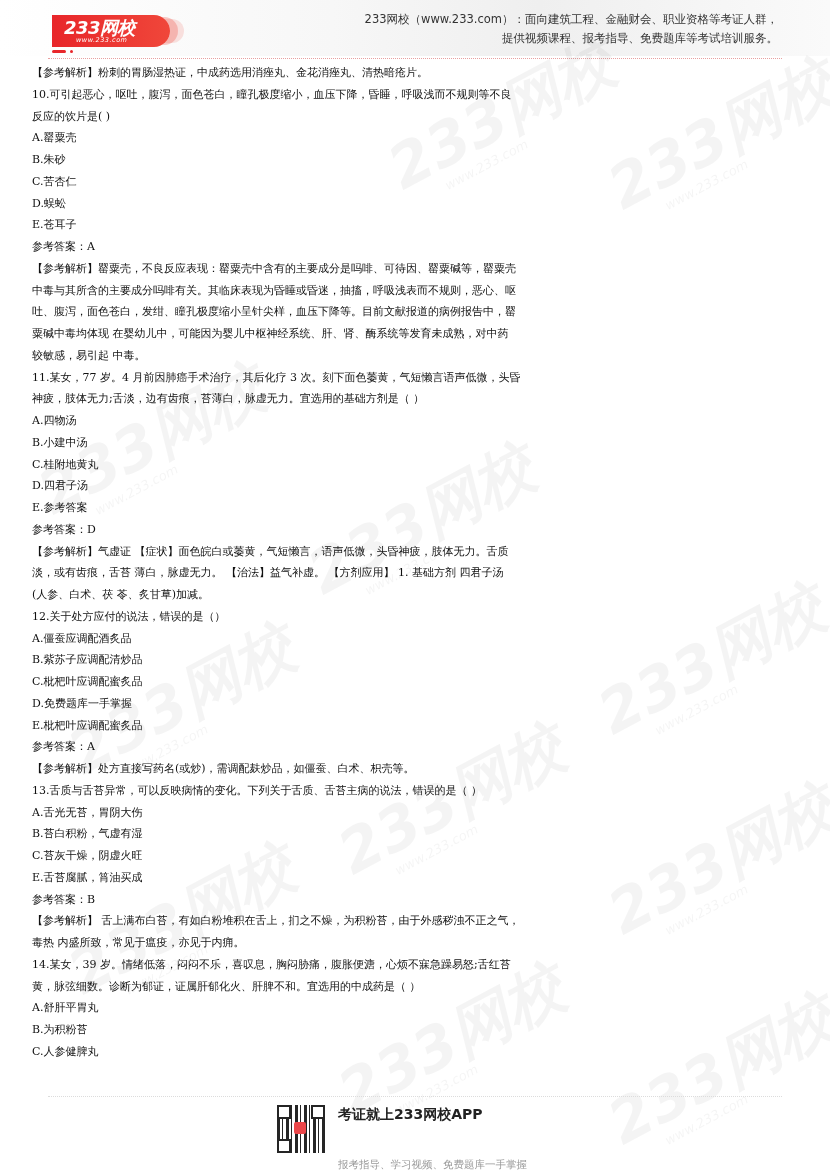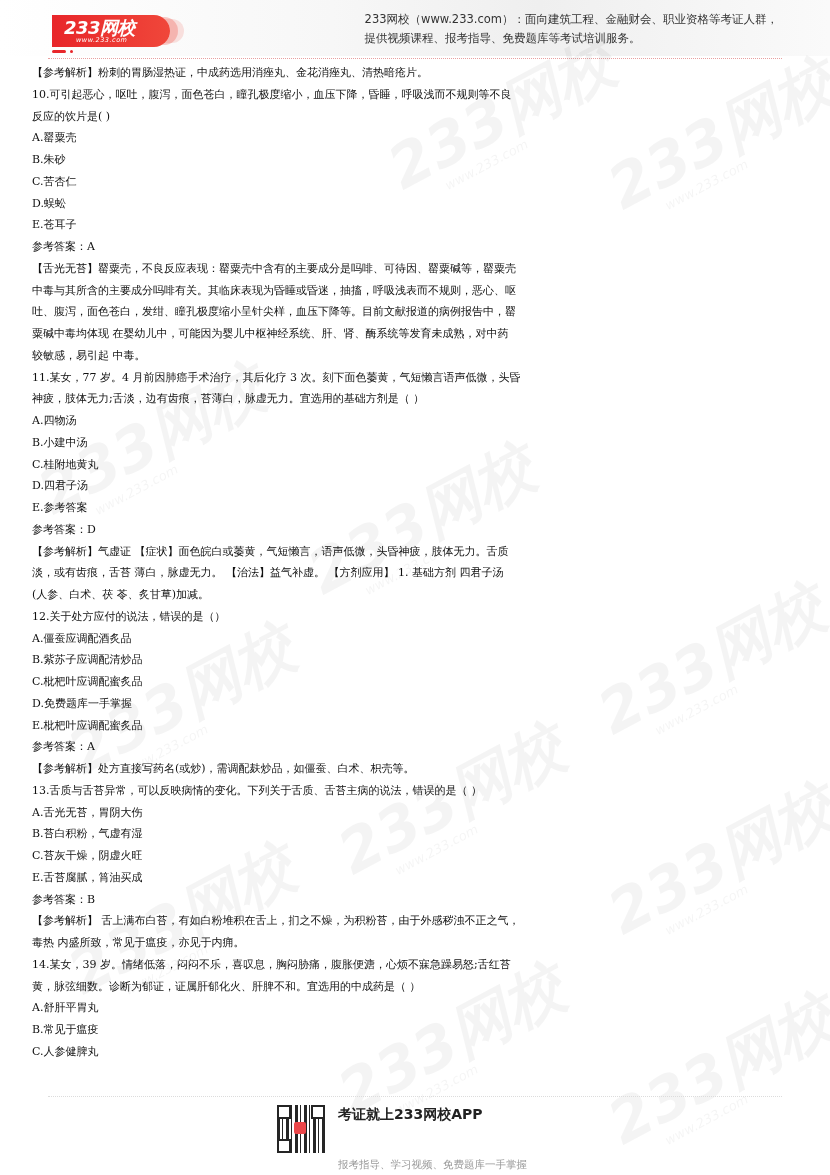--- a/index.html
+++ b/index.html
@@ -24,21 +24,21 @@
     font-family: "DejaVu Sans", sans-serif; font-weight: bold; font-style: italic;
     font-size: 18px; letter-spacing: -0.5px;
   }
   .logo-sub {
     position: absolute; left: 24px; top: 21px;
     font-family: "DejaVu Sans", sans-serif; font-style: italic; font-size: 6.5px; letter-spacing: 0.5px;
   }
   .logo-dash { position: absolute; left: 52px; top: 50px; width: 14px; height: 3px; background: #e8262a; border-radius: 2px; }
   .logo-dot { position: absolute; left: 70px; top: 50px; width: 3px; height: 3px; background: #e8262a; border-radius: 50%; }
   .header-text {
-    position: absolute; right: 52px; top: 10px; text-align: left;
+    position: absolute; right: 52px; top: 10px; text-align: right;
     font-family: "DejaVu Sans", sans-serif; font-size: 11.5px; line-height: 19px; color: #333;
   }
   .header-rule {
     position: absolute; left: 48px; width: 734px; top: 58px; height: 0;
     border-top: 1px dotted #e8a0a0;
   }
   .watermark {
     position: absolute; font-family: "DejaVu Sans", sans-serif; font-weight: bold; font-style: italic;
     font-size: 60px; color: rgba(0,0,0,0.045); transform: rotate(-28deg); white-space: nowrap;
     pointer-events: none;
@@ -111,21 +111,21 @@
 
   <div>
     <div class="line">10.可引起恶心，呕吐，腹泻，面色苍白，瞳孔极度缩小，血压下降，昏睡，呼吸浅而不规则等不良</div>
     <div class="line">反应的饮片是( )</div>
     <div class="line">A.罂粟壳</div>
     <div class="line">B.朱砂</div>
     <div class="line">C.苦杏仁</div>
     <div class="line">D.蜈蚣</div>
     <div class="line">E.苍耳子</div>
     <div class="line">参考答案：A</div>
-    <div class="line">【舌光无苔】罂粟壳，不良反应表现：罂粟壳中含有的主要成分是吗啡、可待因、罂粟碱等，罂粟壳</div>
+    <div class="line">【参考解析】罂粟壳，不良反应表现：罂粟壳中含有的主要成分是吗啡、可待因、罂粟碱等，罂粟壳</div>
     <div class="line">中毒与其所含的主要成分吗啡有关。其临床表现为昏睡或昏迷，抽搐，呼吸浅表而不规则，恶心、呕</div>
     <div class="line">吐、腹泻，面色苍白，发绀、瞳孔极度缩小呈针尖样，血压下降等。目前文献报道的病例报告中，罂</div>
     <div class="line">粟碱中毒均体现 在婴幼儿中，可能因为婴儿中枢神经系统、肝、肾、酶系统等发育未成熟，对中药</div>
     <div class="line">较敏感，易引起 中毒。</div>
   </div>
 
   <div>
     <div class="line">11.某女，77 岁。4 月前因肺癌手术治疗，其后化疗 3 次。刻下面色萎黄，气短懒言语声低微，头昏</div>
     <div class="line">神疲，肢体无力;舌淡，边有齿痕，苔薄白，脉虚无力。宜选用的基础方剂是（  ）</div>
     <div class="line">A.四物汤</div>
@@ -158,21 +158,21 @@
     <div class="line">E.舌苔腐腻，筲油买成</div>
     <div class="line">参考答案：B</div>
     <div class="line">【参考解析】 舌上满布白苔，有如白粉堆积在舌上，扪之不燥，为积粉苔，由于外感秽浊不正之气，</div>
     <div class="line">毒热 内盛所致，常见于瘟疫，亦见于内痈。</div>
   </div>
 
   <div>
     <div class="line">14.某女，39 岁。情绪低落，闷闷不乐，喜叹息，胸闷胁痛，腹胀便溏，心烦不寐急躁易怒;舌红苔</div>
     <div class="line">黄，脉弦细数。诊断为郁证，证属肝郁化火、肝脾不和。宜选用的中成药是（   ）</div>
     <div class="line">A.舒肝平胃丸</div>
-    <div class="line">B.常见于瘟疫</div>
+    <div class="line">B.为积粉苔</div>
     <div class="line">C.人参健脾丸</div>
   </div>
 </div>
 
 <div class="footer-rule"></div>
 <div class="qr">
   <div class="qr-corner"></div>
   <div class="qr-center"></div>
 </div>
 <div class="footer-title">考证就上233网校APP</div>

